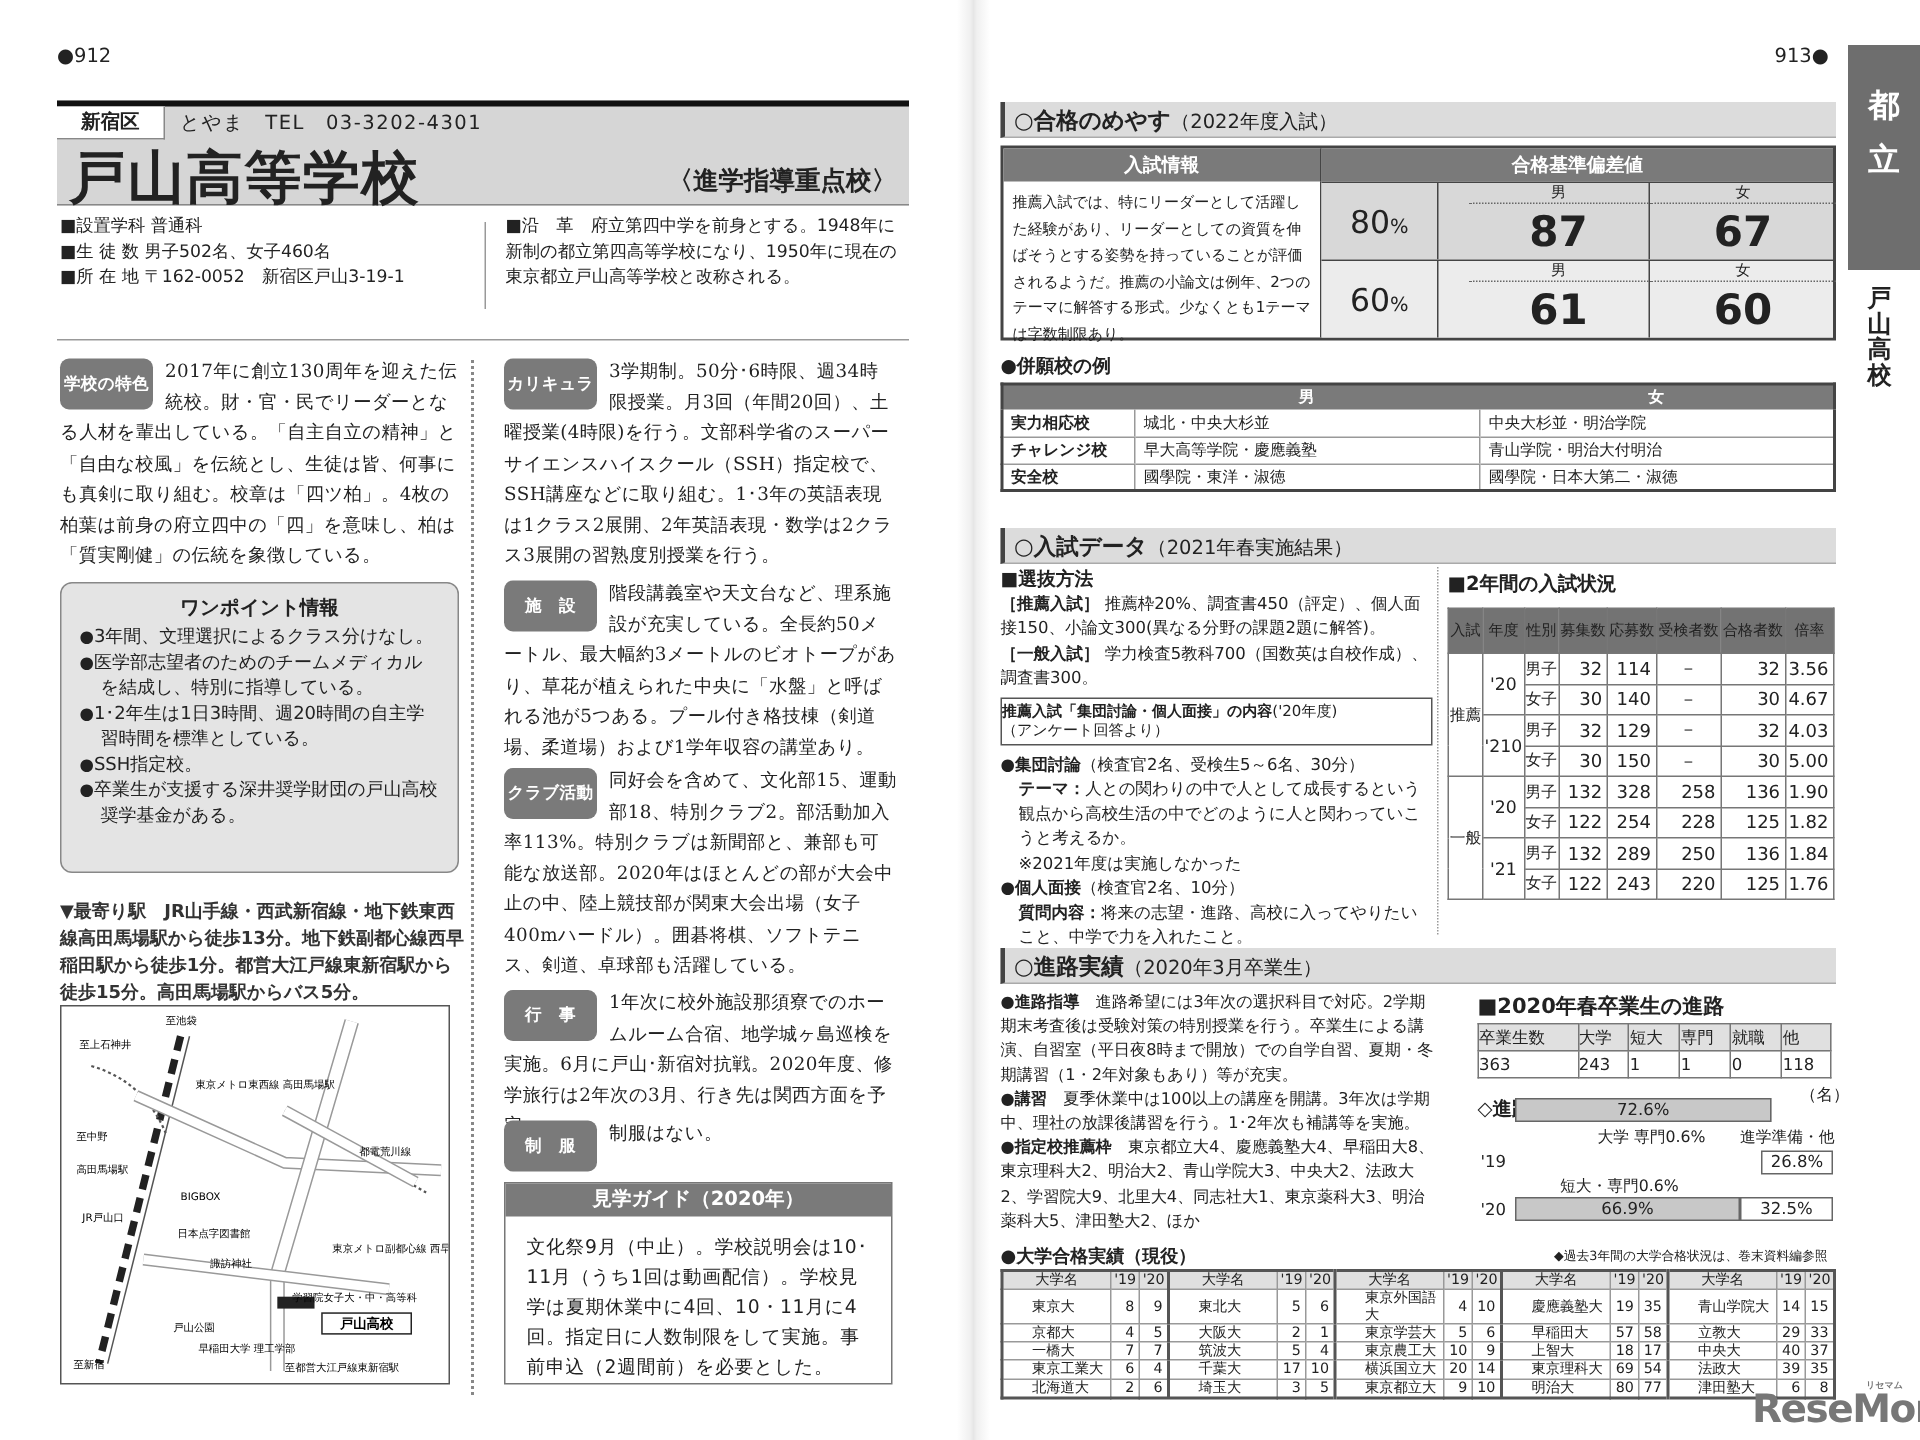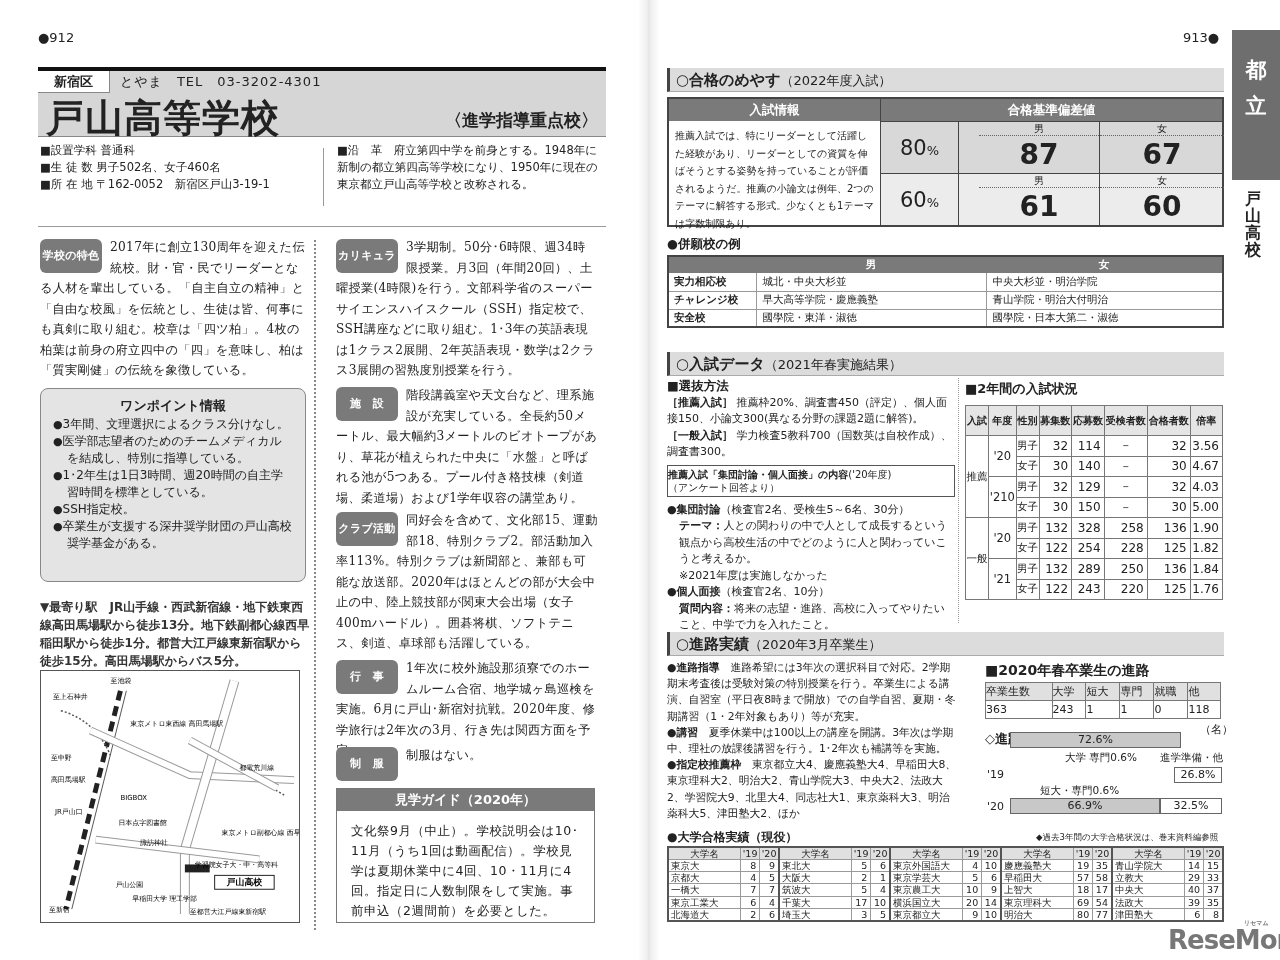--- a/index.html
+++ b/index.html
@@ -47,33 +47,33 @@
 .heigan{left:667px;top:255px;width:557px;font-size:10.5px}
 .heigan th{background:#7a7a7a;color:#fff;font-weight:bold;height:17px}
 .heigan td{height:18px;padding-left:6px}
 .heigan td.rl{font-weight:bold;width:88px;padding-left:5px}
 .heigan tr td{border-left:1px solid #999;border-right:1px dotted #999;border-bottom:1px solid #999}
 .selection{left:667px;top:378px;width:288px;font-size:11px;line-height:16.5px}
 .selection b{font-weight:bold}
 .naiyo{border:1px solid #555;font-size:10px;line-height:13px;margin:4px 0 5px;padding:2px 0}
 .nyushi{left:965px;top:405px;width:258px;font-size:11.5px}
 .nyushi td,.nyushi th{border:1px solid #777;text-align:center;height:20.5px}
-.nyushi th{background:#e5e5e5;font-size:10px;line-height:12px;font-weight:bold}
+.nyushi th{background:#737373;font-size:10px;line-height:12px;font-weight:normal}
 .nyushi td.n{text-align:right;padding-right:3px;font-size:12px}
 .nyushi td.g{font-size:10.5px}
 .career{left:667px;top:660px;width:292px;font-size:10.8px;line-height:16.2px}
 .sotsu{left:985px;top:682px;width:236px;font-size:11px}
 .sotsu td,.sotsu th{border:1px solid #777;text-align:left;height:18px}
 .sotsu th{background:#e0e0e0;font-weight:normal}
 .bar{position:absolute;height:16px;border:1px solid #666;font-size:11px;text-align:center;line-height:14px}
 .univ{left:667px;top:846px;width:557px;font-size:9.5px}
 .univ td,.univ th{border:1px solid #999;height:12.2px;line-height:11px}
 .univ th{background:#e0e0e0;font-weight:normal;text-align:center}
 .univ td.n{text-align:right;padding-right:3px;width:17px}
-.univ td.u{padding-left:2px;width:64px}
+.univ td.u{padding-left:19px;width:64px}
 .univ td.sep,.univ th.sep{border-left:2px solid #555}
 .side{left:1232px;top:30px;width:48px;height:150px;background:#6e6e6e;color:#fff;font-size:21px;font-weight:bold;text-align:center;padding-top:22px;line-height:36px}
 .side-name{left:1240px;top:190px;width:26px;font-size:16px;font-weight:bold;line-height:17px;text-align:center}
 .logo{left:1168px;top:925px;font-size:26px;font-weight:bold;color:#777;letter-spacing:-1px;font-family:"DejaVu Sans",sans-serif}
 .logo small{position:absolute;left:76px;top:-6px;font-size:6px;letter-spacing:0}
 </style>
 </head>
 <body>
 
 <div class="abs pgnum" style="left:38px;top:30px">●912</div>

